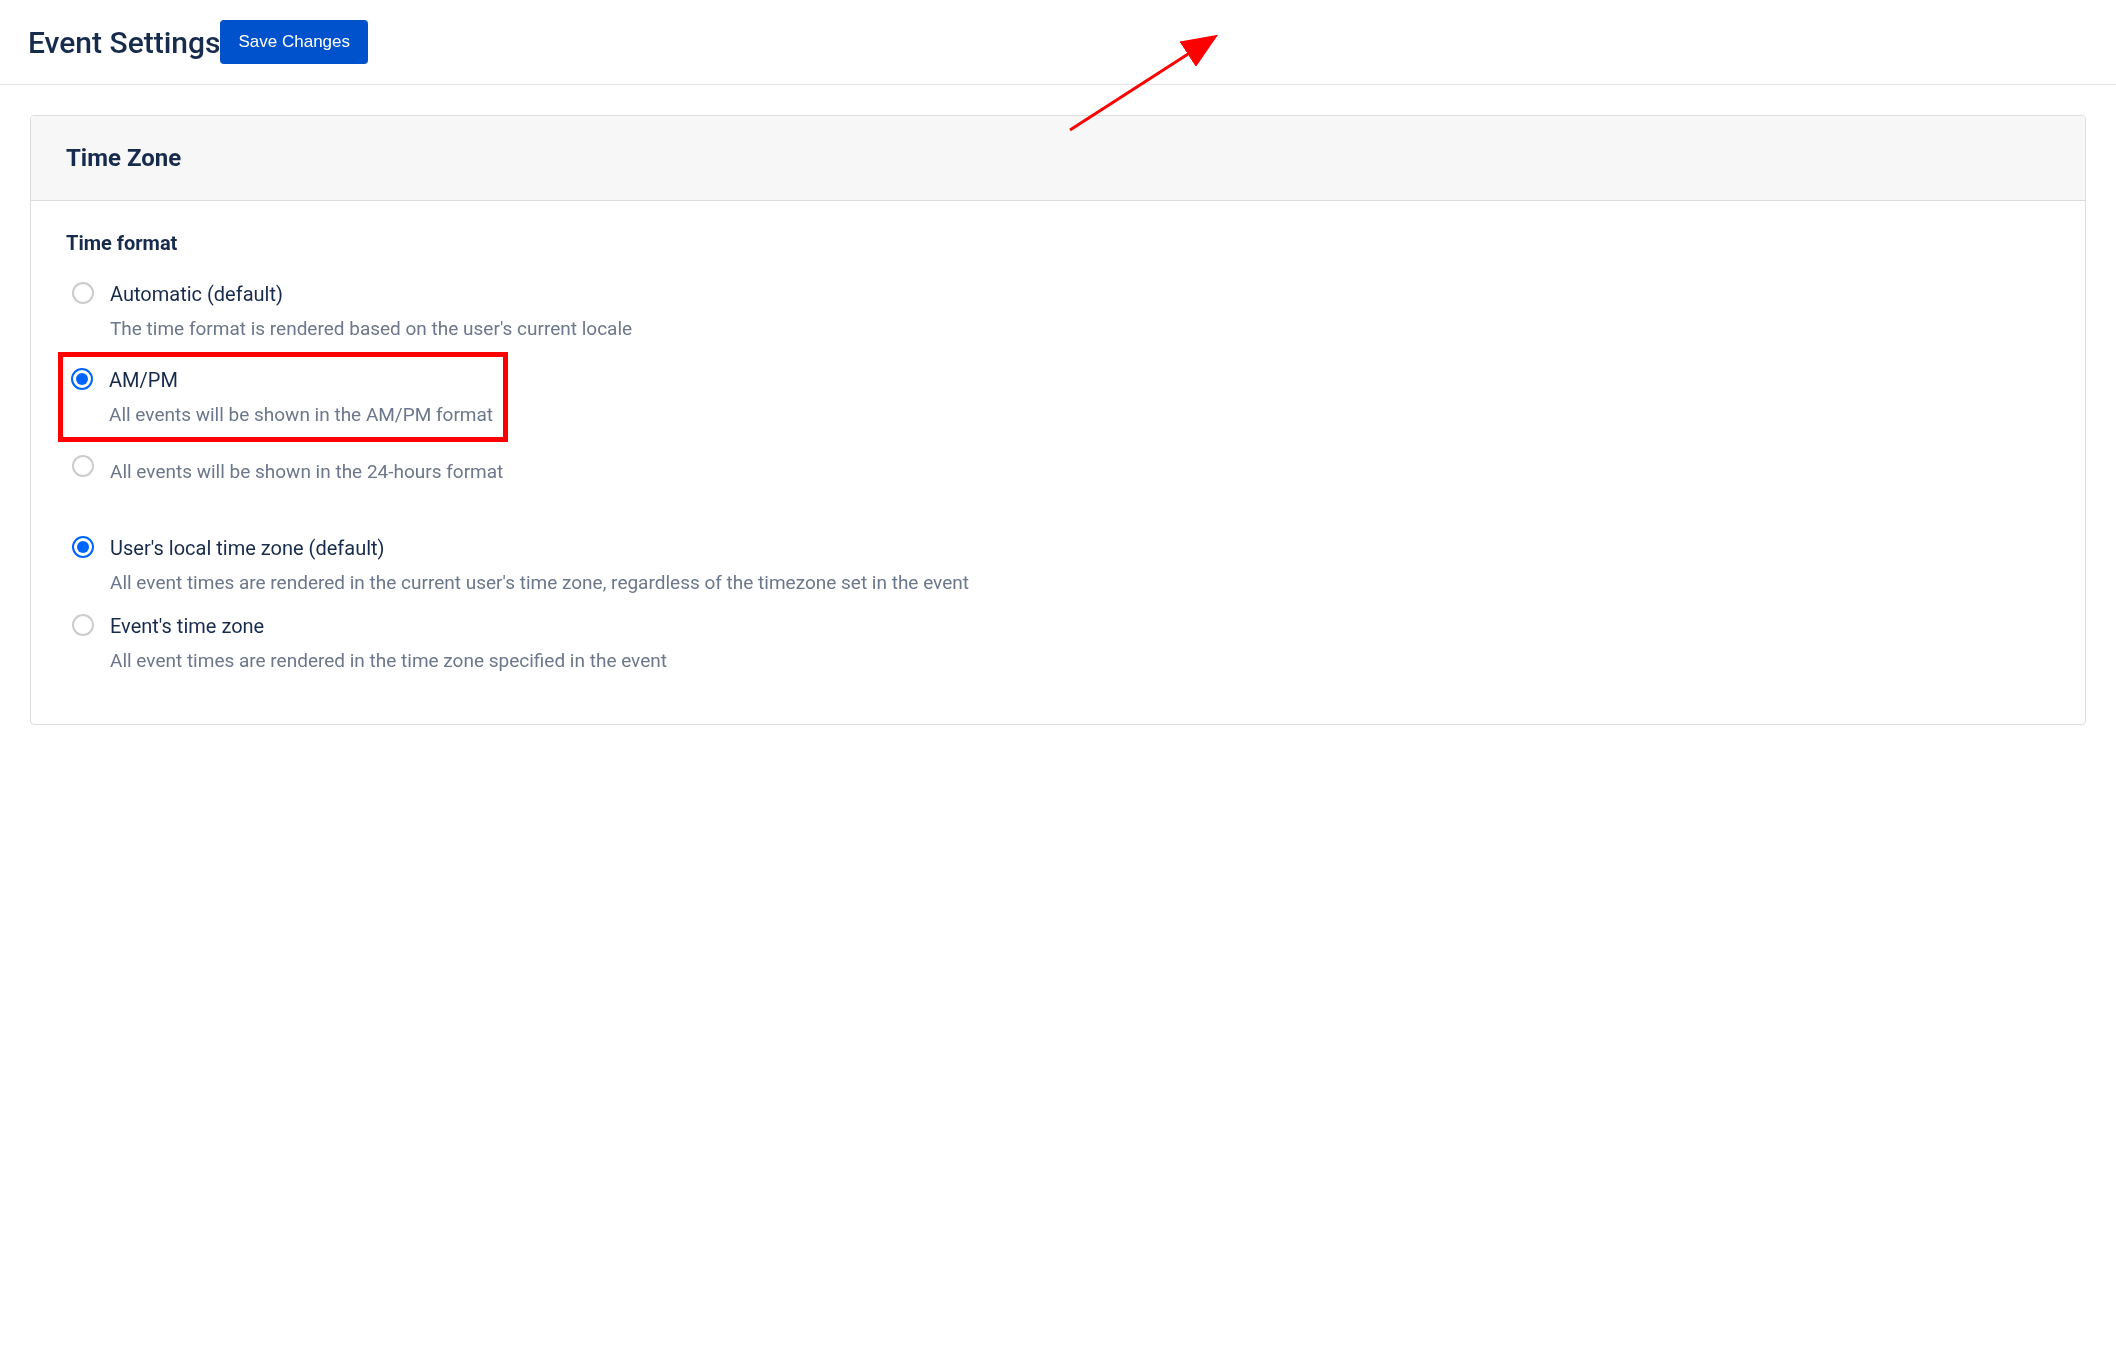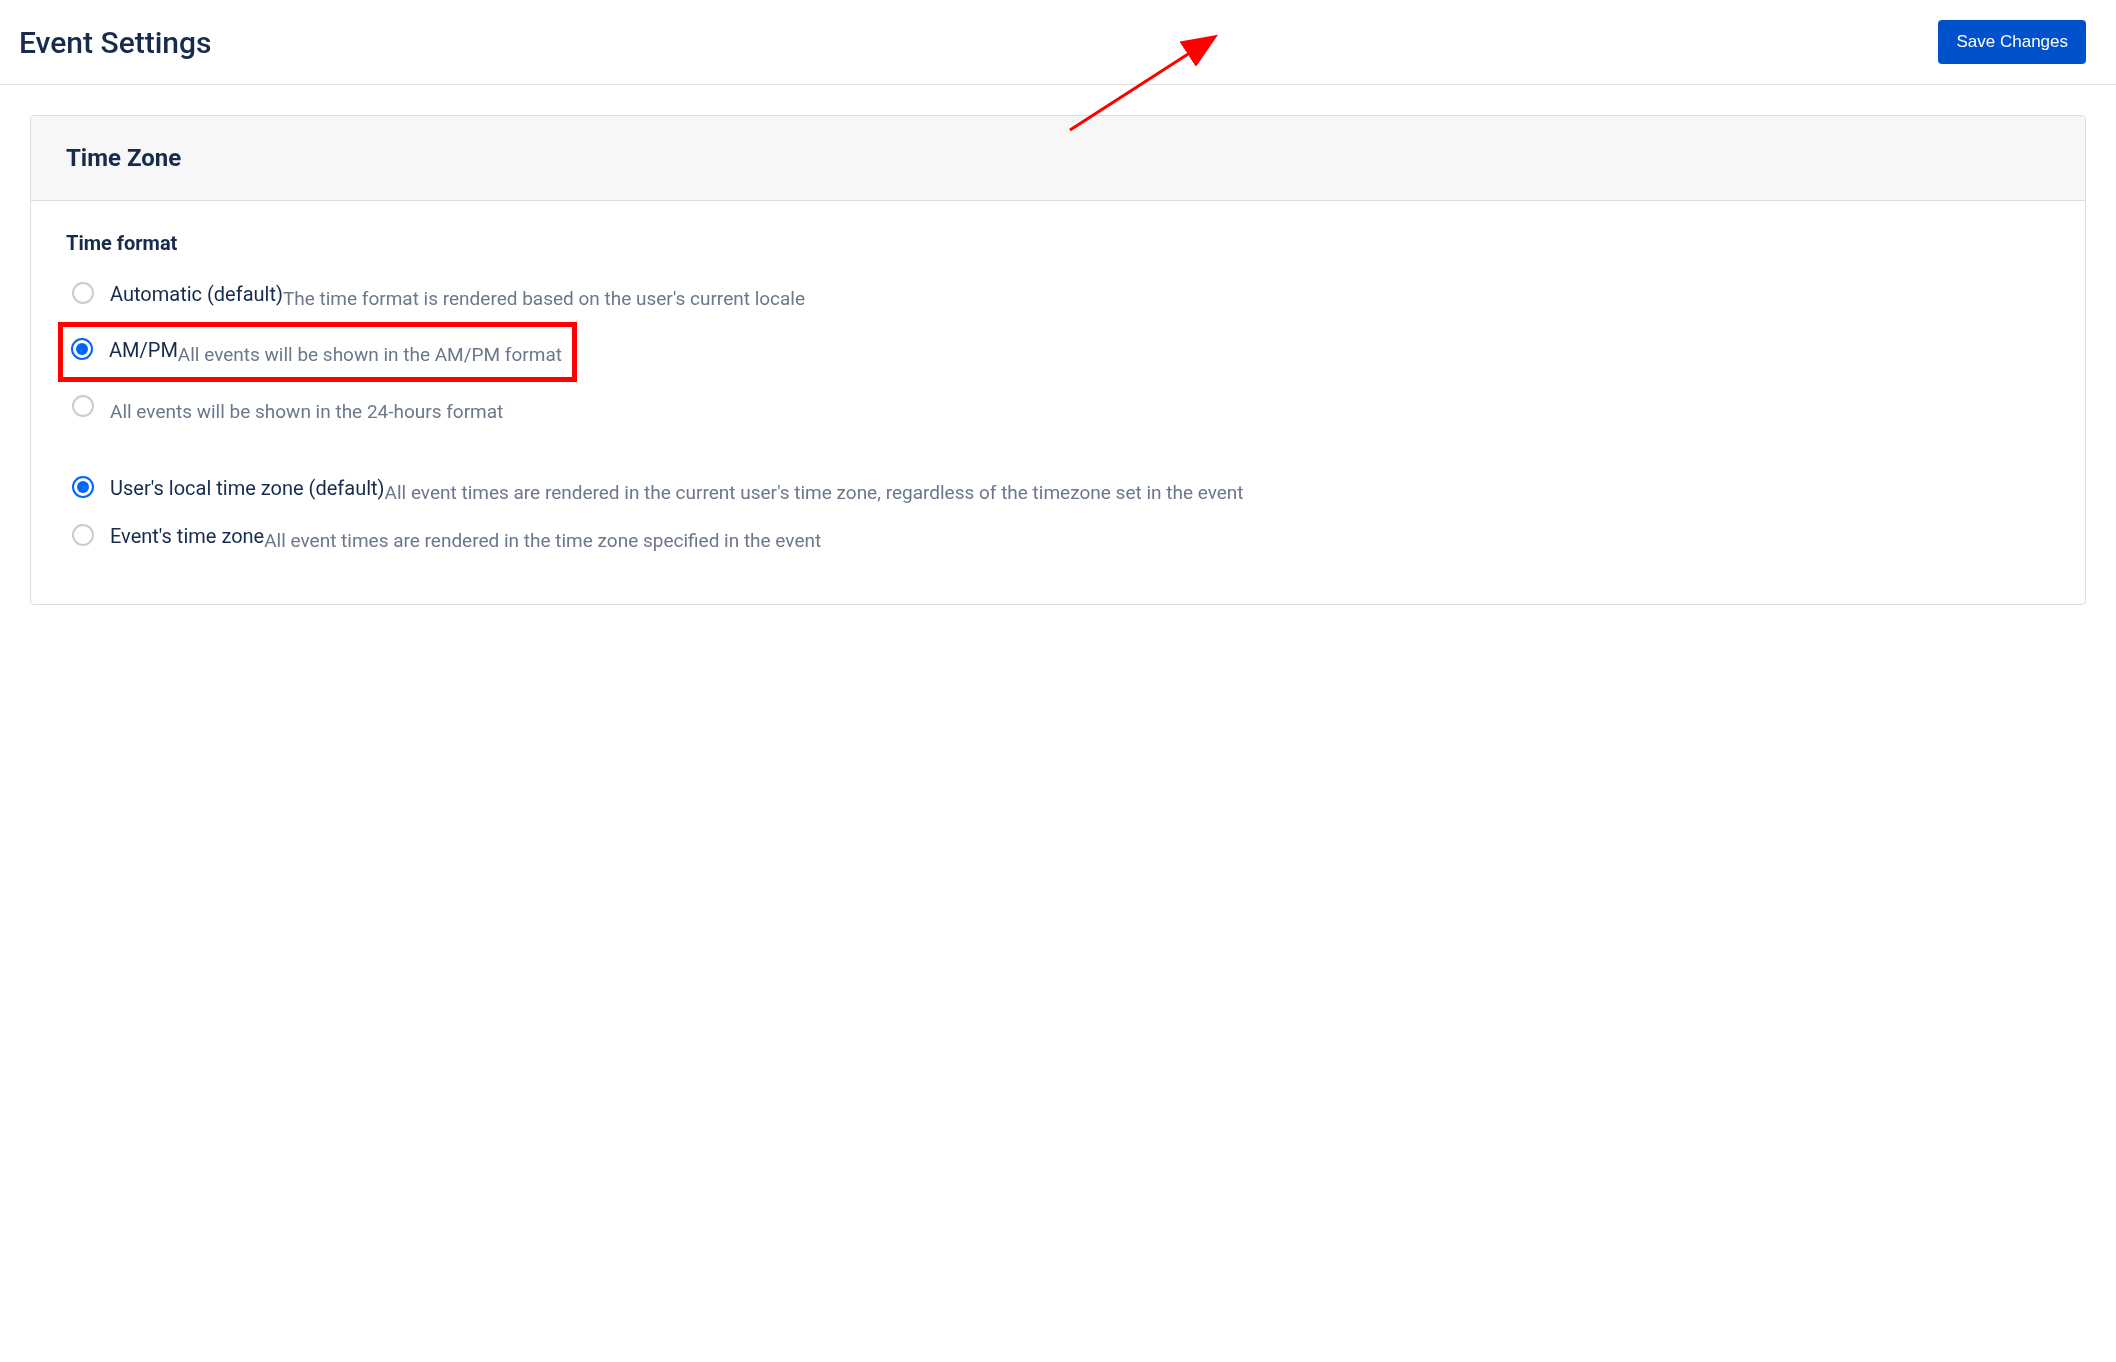--- a/index.html
+++ b/index.html
@@ -8,23 +8,23 @@
       padding: 0;
     }
     body {
       font-family: -apple-system, BlinkMacSystemFont, "Segoe UI", Roboto, Helvetica, Arial, sans-serif;
       background: #fff;
       color: #172B4D;
       padding: 0;
     }
     .header {
       display: flex;
-      justify-content: space-between;
+      justify-content: flex-start;
       align-items: center;
-      padding: 20px 30px 20px 19px;
+      padding: 20px 30px 20px 28px;
       border-bottom: 1px solid #e4e4e4;
     }
     .page-title {
       font-size: 30px;
       font-weight: 500;
       color: #172B4D;
     }
     .save-btn {
       background: #0052CC;
       color: #fff;
@@ -95,21 +95,21 @@
       top: 50%;
       left: 50%;
       transform: translate(-50%, -50%);
       width: 12px;
       height: 12px;
       background: #0065FF;
       border-radius: 50%;
     }
     .option-text {
       display: flex;
-      flex-direction: row;
+      flex-direction: column;
     }
     .option-label {
       font-size: 20px;
       color: #172B4D;
       line-height: 1.5;
     }
     .option-desc {
       font-size: 19px;
       color: #6B778C;
       margin-top: 6px;

